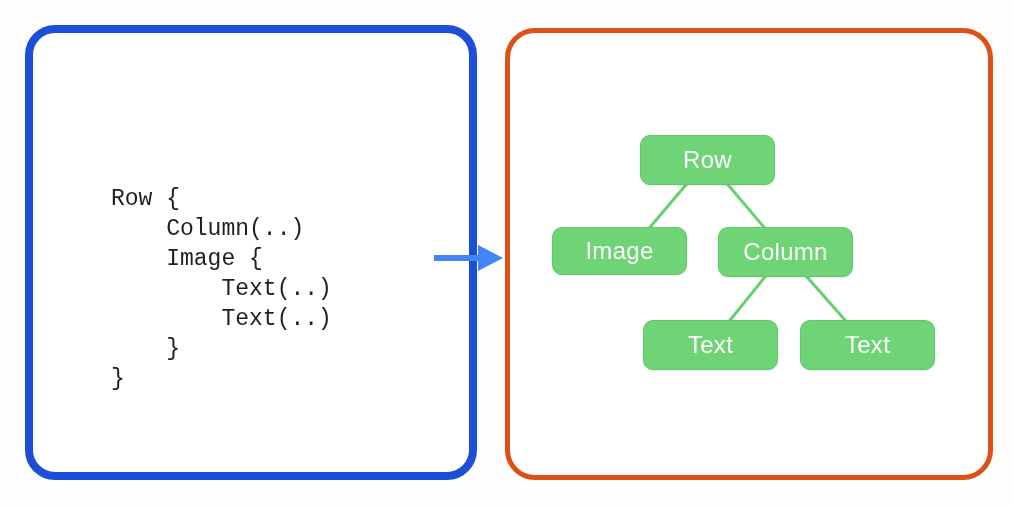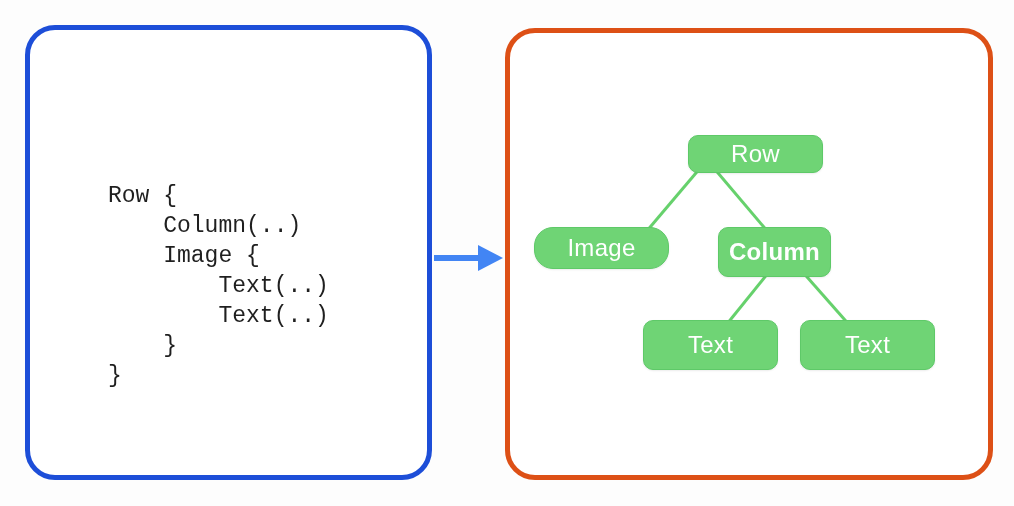--- a/index.html
+++ b/index.html
@@ -17,23 +17,23 @@
   }
   .panel {
     position: absolute;
     box-sizing: border-box;
     background: #ffffff;
     border-radius: 30px;
   }
   #code-panel {
     left: 25px;
     top: 25px;
-    width: 407px;
+    width: 452px;
     height: 455px;
-    border: 5px solid #1d4ed8;
+    border: 8px solid #1d4ed8;
   }
   #tree-panel {
     left: 505px;
     top: 28px;
     width: 488px;
     height: 452px;
     border: 5px solid #dd5016;
   }
   #code-block {
     position: absolute;
@@ -63,23 +63,23 @@
     border-radius: 10px;
     color: #ffffff;
     font-size: 24px;
     font-weight: 500;
     letter-spacing: 0.3px;
     display: flex;
     align-items: center;
     justify-content: center;
     box-shadow: 0 1px 2px rgba(0,0,0,0.08);
   }
-  #node-row    { left: 640px; top: 135px; width: 135px; height: 38px; margin-left: 48px; }
-  #node-image  { left: 534px; top: 227px; width: 135px; height: 42px; border-radius: 19px; }
-  #node-column { left: 718px; top: 227px; width: 113px; height: 50px; font-weight: bold; }
+  #node-row    { left: 640px; top: 135px; width: 135px; height: 50px; }
+  #node-image  { left: 552px; top: 227px; width: 135px; height: 48px; }
+  #node-column { left: 718px; top: 227px; width: 135px; height: 50px; }
   #node-text1  { left: 643px; top: 320px; width: 135px; height: 50px; }
   #node-text2  { left: 800px; top: 320px; width: 135px; height: 50px; }
   .tree-edge {
     stroke: #66d16c;
     stroke-width: 3;
   }
   .arrow-shaft {
     stroke: #4285f4;
     stroke-width: 6;
   }

